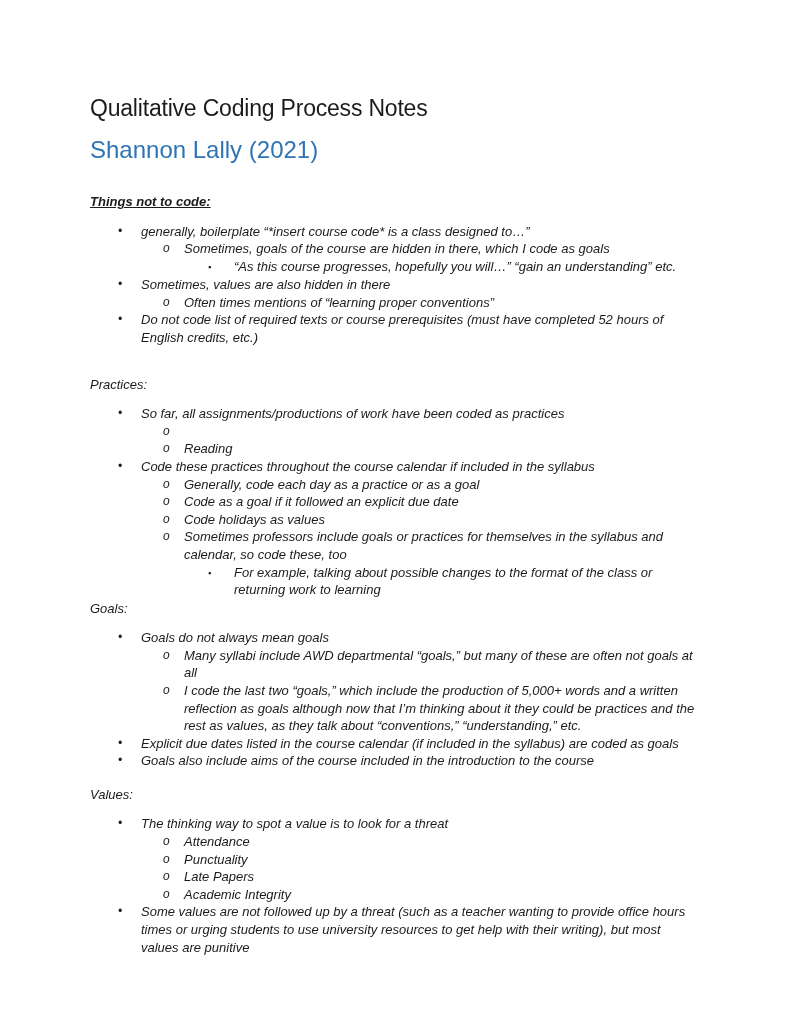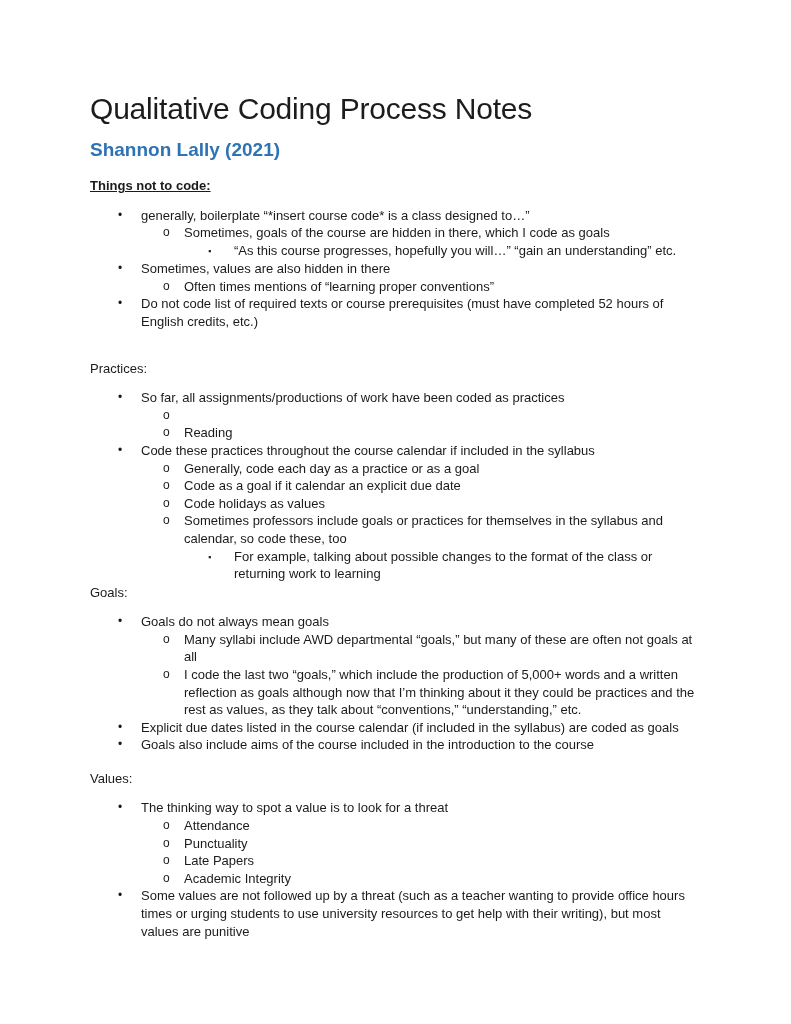--- a/index.html
+++ b/index.html
@@ -16,33 +16,33 @@
   }
   .page {
     box-sizing: border-box;
     width: 791px;
     height: 1024px;
     padding: 92px 90px 0 90px;
     background: #ffffff;
   }
   h1.doc-title {
     margin: 0;
-    font-size: 30px;
+    font-size: 23px;
     font-weight: 400;
     letter-spacing: -0.2px;
     color: #1c1c1c;
     line-height: 33px;
   }
   h2.doc-subtitle {
     margin: 13px 0 0 0;
-    font-size: 19px;
-    font-weight: 700;
+    font-size: 24px;
+    font-weight: 400;
     line-height: 24px;
   }
-  #sections { margin-top: 15px; }
+  #sections { margin-top: 31px; font-style: italic; }
   section.doc-section { margin: 0; }
   #sections section:nth-child(2) { margin-top: 29px; }
   #sections section:nth-child(3) { margin-top: 1px; }
   #sections section:nth-child(4) { margin-top: 16px; }
   h3.sec-heading {
     margin: 0;
     font-size: 13px;
     font-weight: 400;
     line-height: 17.5px;
     color: #1b1b1b;
@@ -127,21 +127,21 @@
           <li class="lvl1">
             <span class="marker">•</span>
             <span class="bullet-text">Code these practices throughout the course calendar if included in the syllabus</span>
           </li>
           <li class="lvl2">
             <span class="marker">o</span>
             <span class="bullet-text">Generally, code each day as a practice or as a goal</span>
           </li>
           <li class="lvl2">
             <span class="marker">o</span>
-            <span class="bullet-text">Code as a goal if it calendar an explicit due date</span>
+            <span class="bullet-text">Code as a goal if it followed an explicit due date</span>
           </li>
           <li class="lvl2">
             <span class="marker">o</span>
             <span class="bullet-text">Code holidays as values</span>
           </li>
           <li class="lvl2">
             <span class="marker">o</span>
             <span class="bullet-text">Sometimes professors include goals or practices for themselves in the syllabus and calendar, so code these, too</span>
           </li>
           <li class="lvl3">

